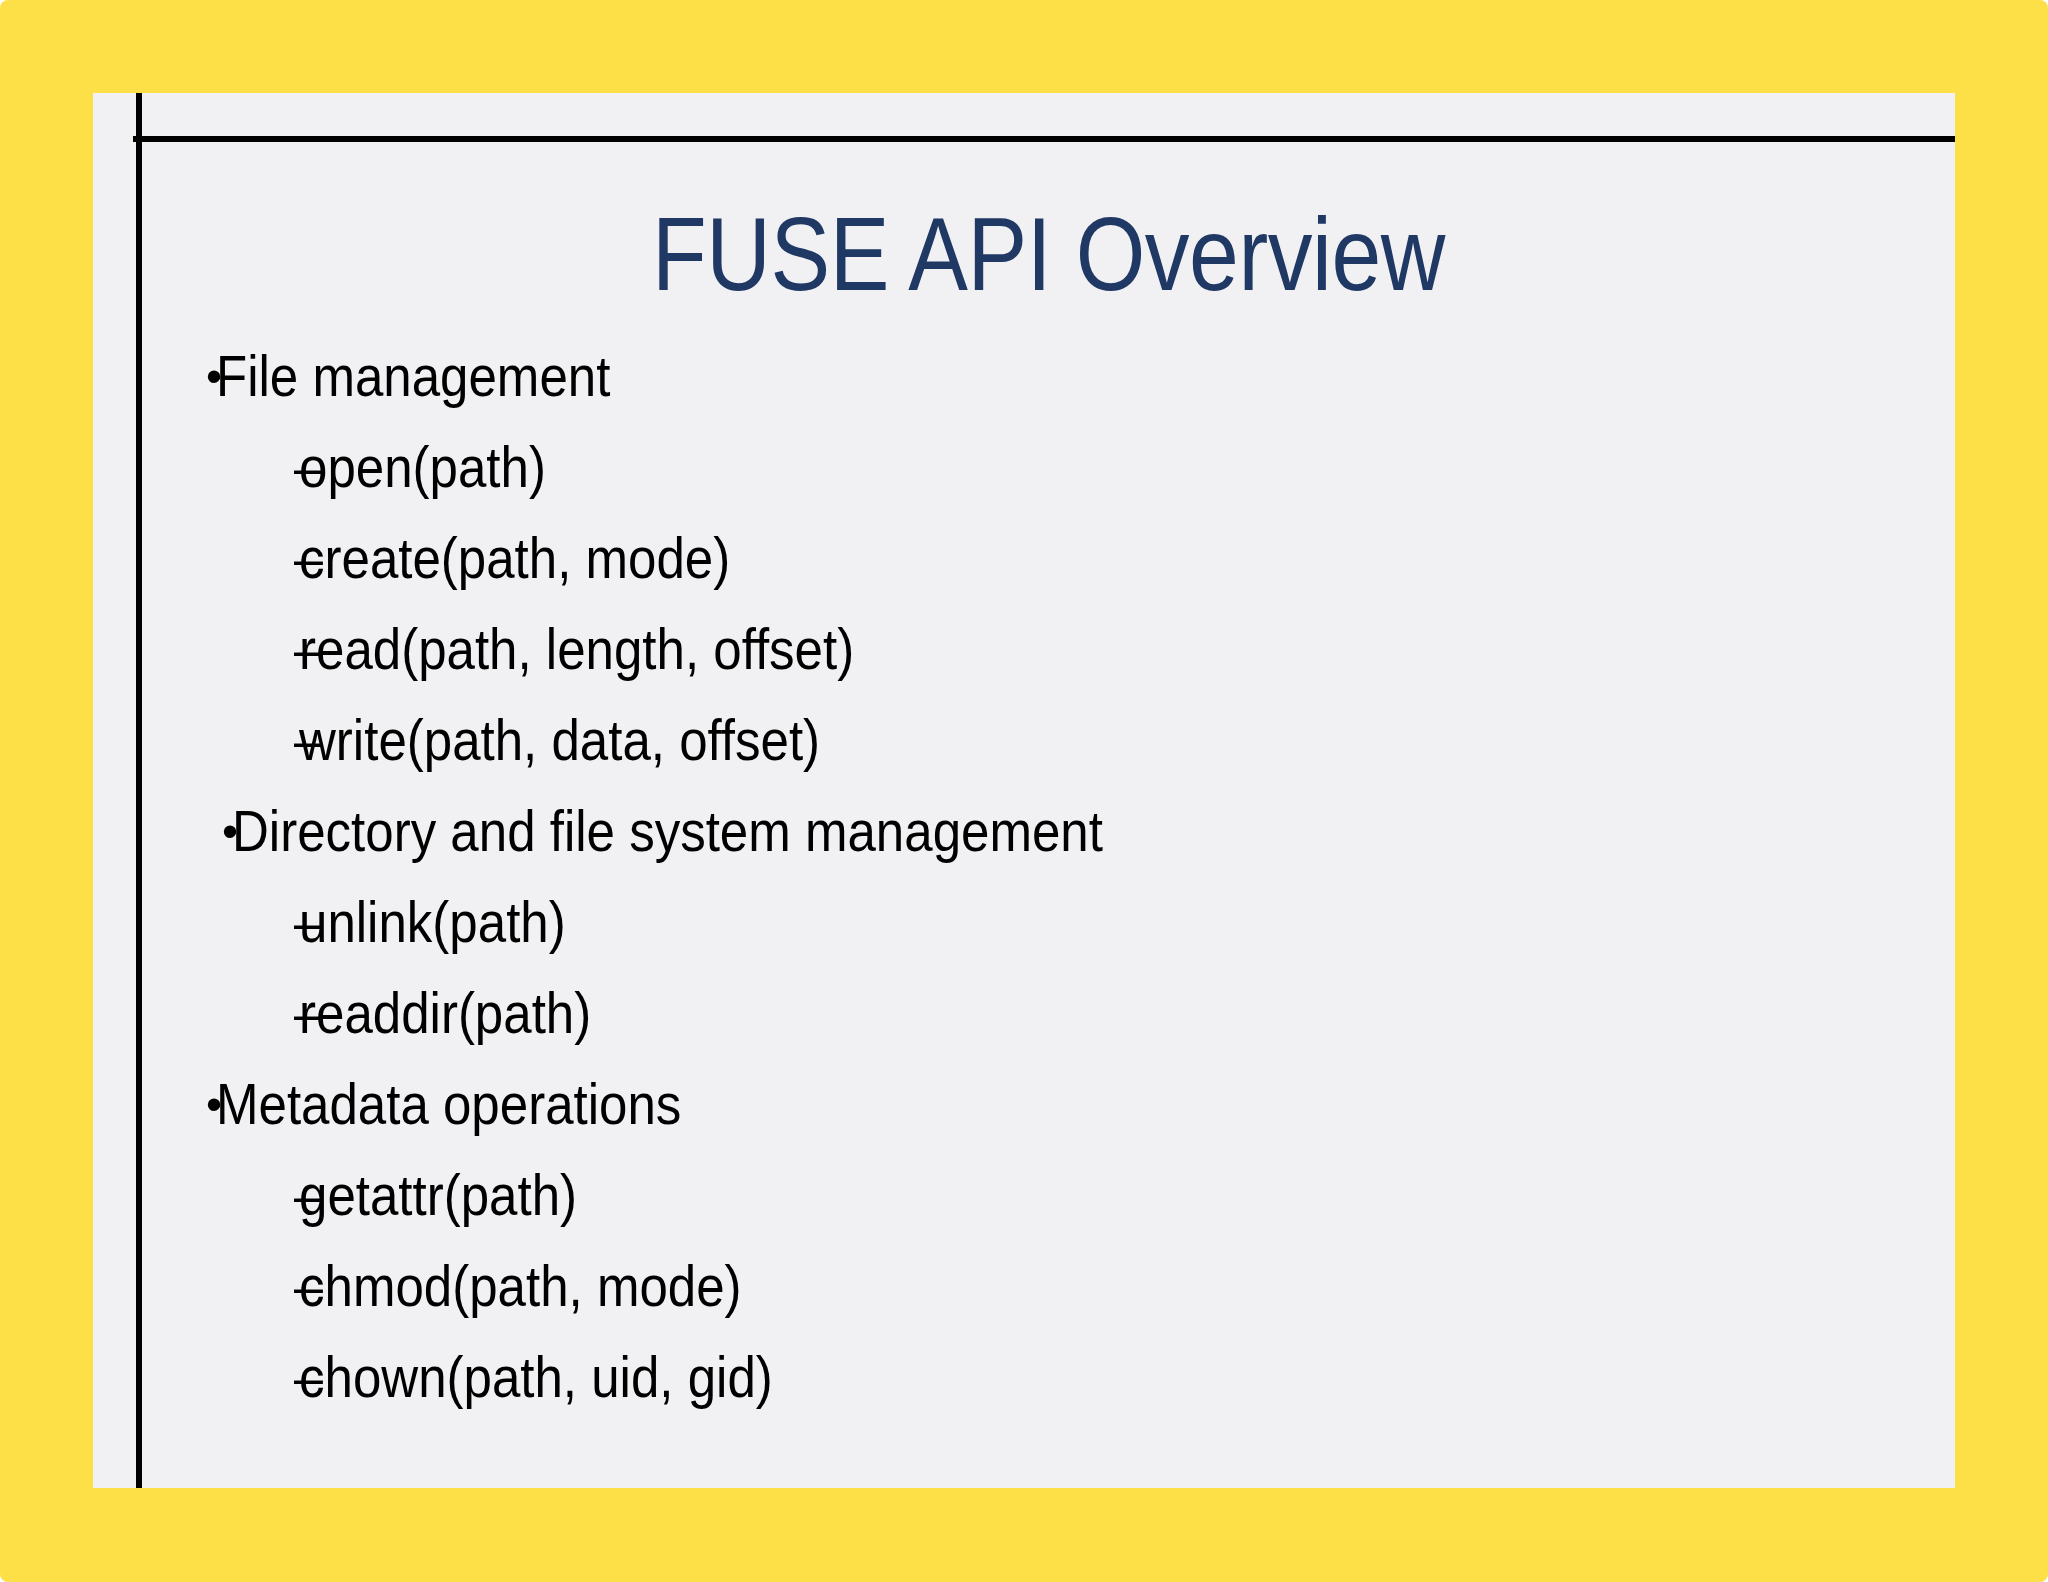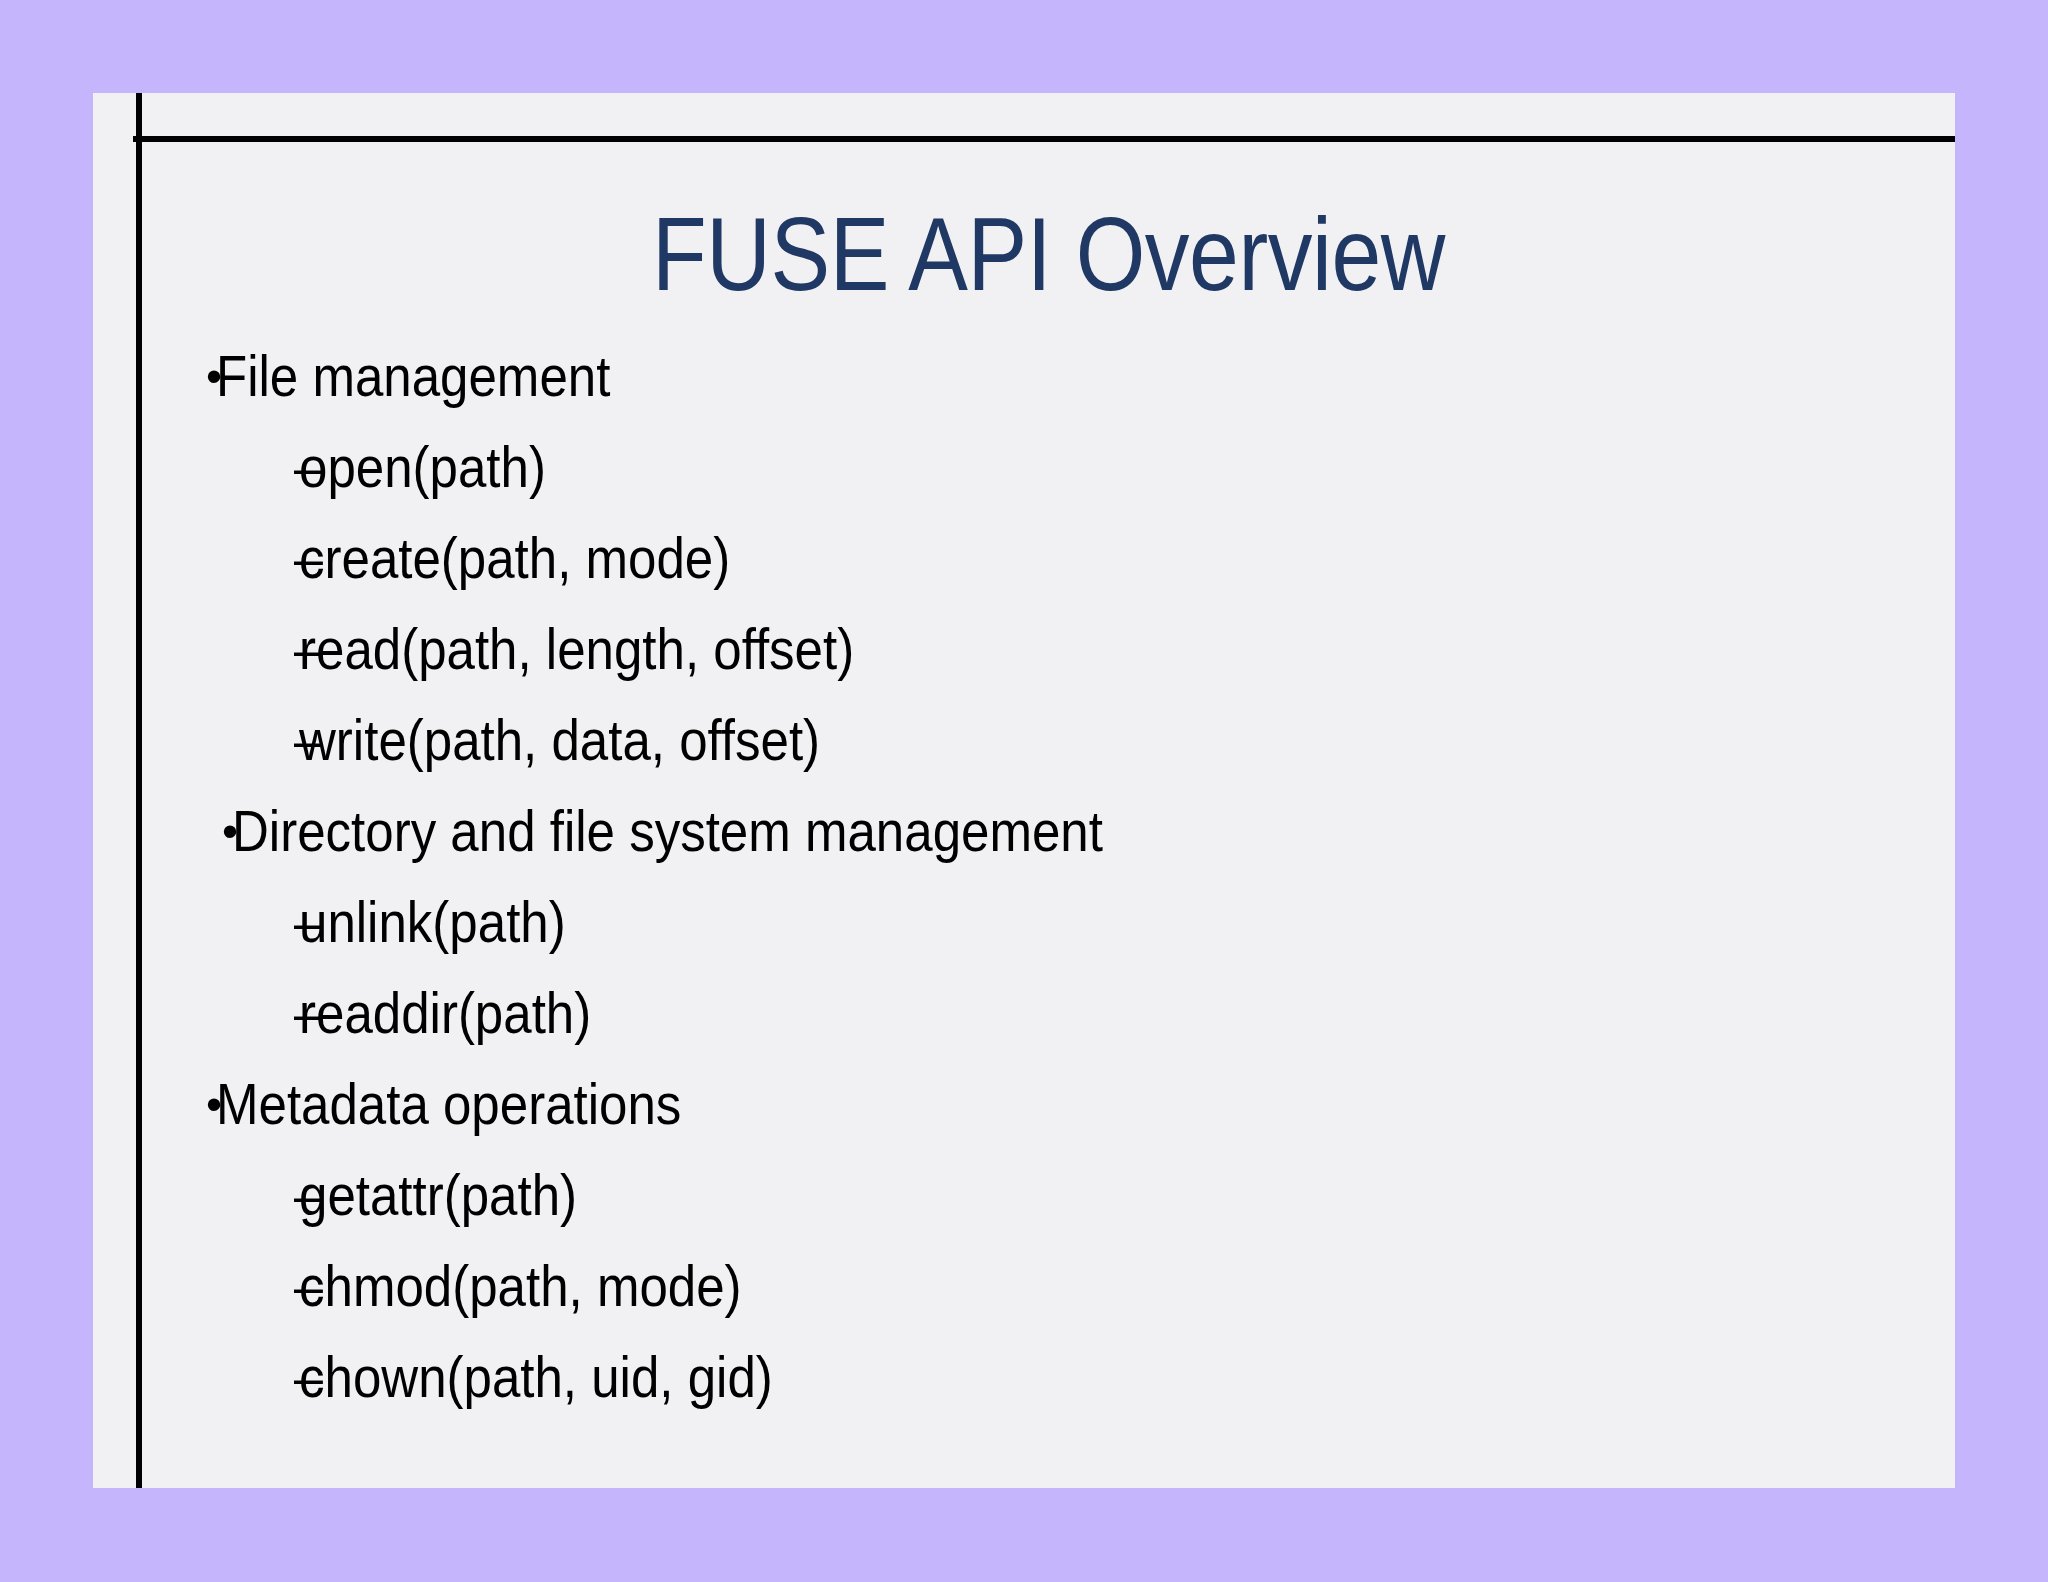--- a/index.html
+++ b/index.html
@@ -13,21 +13,22 @@
     height: 1582px;
     overflow: hidden;
     font-family: "Liberation Sans", "DejaVu Sans", sans-serif;
   }
 
   
   #slide-page {
     position: relative;
     width: 2048px;
     height: 1582px;
-    background: #c4b5fd;
+    background: #fde047;
+    border-radius: 8px;
   }
 
   #slide-surface {
     position: absolute;
     left: 93px;
     top: 93px;
     width: 1862px;
     height: 1395px;
     background: #F1F0F2;
   }

